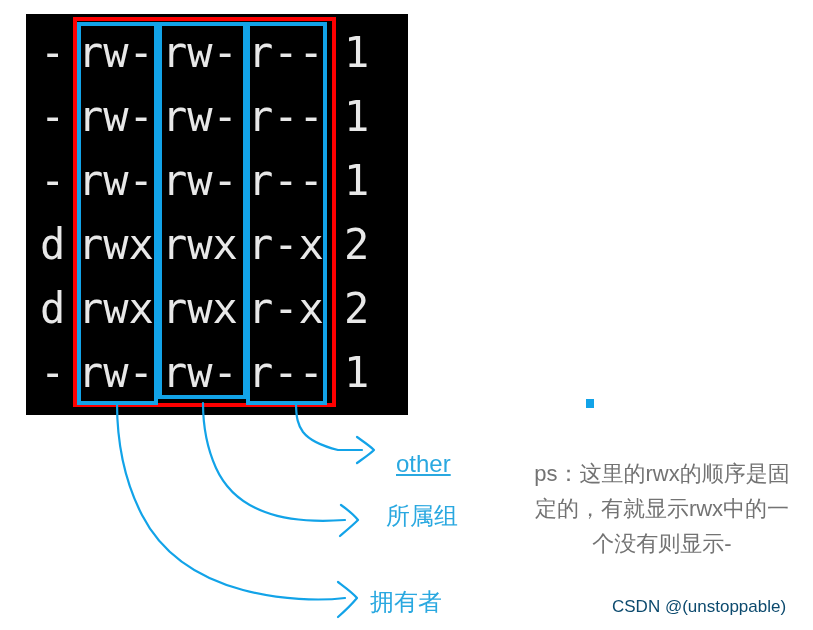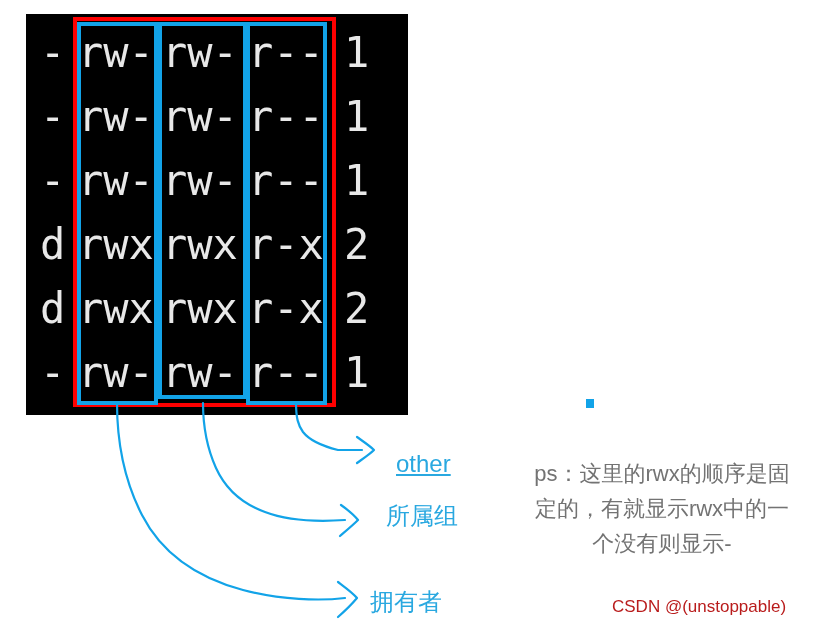--- a/index.html
+++ b/index.html
@@ -95,21 +95,21 @@
     width: 8px;
     height: 9px;
     background: #12a3e8;
   }
 
   
   #watermark {
     position: absolute;
     left: 612px;
     top: 597px;
-    color: #b91c1c;
+    color: #0c4a6e;
     font-size: 17px;
     font-family: "Liberation Sans", "DejaVu Sans", sans-serif;
     white-space: nowrap;
   }
 </style>
 </head>
 <body>
 
 <div id="terminal">
 

